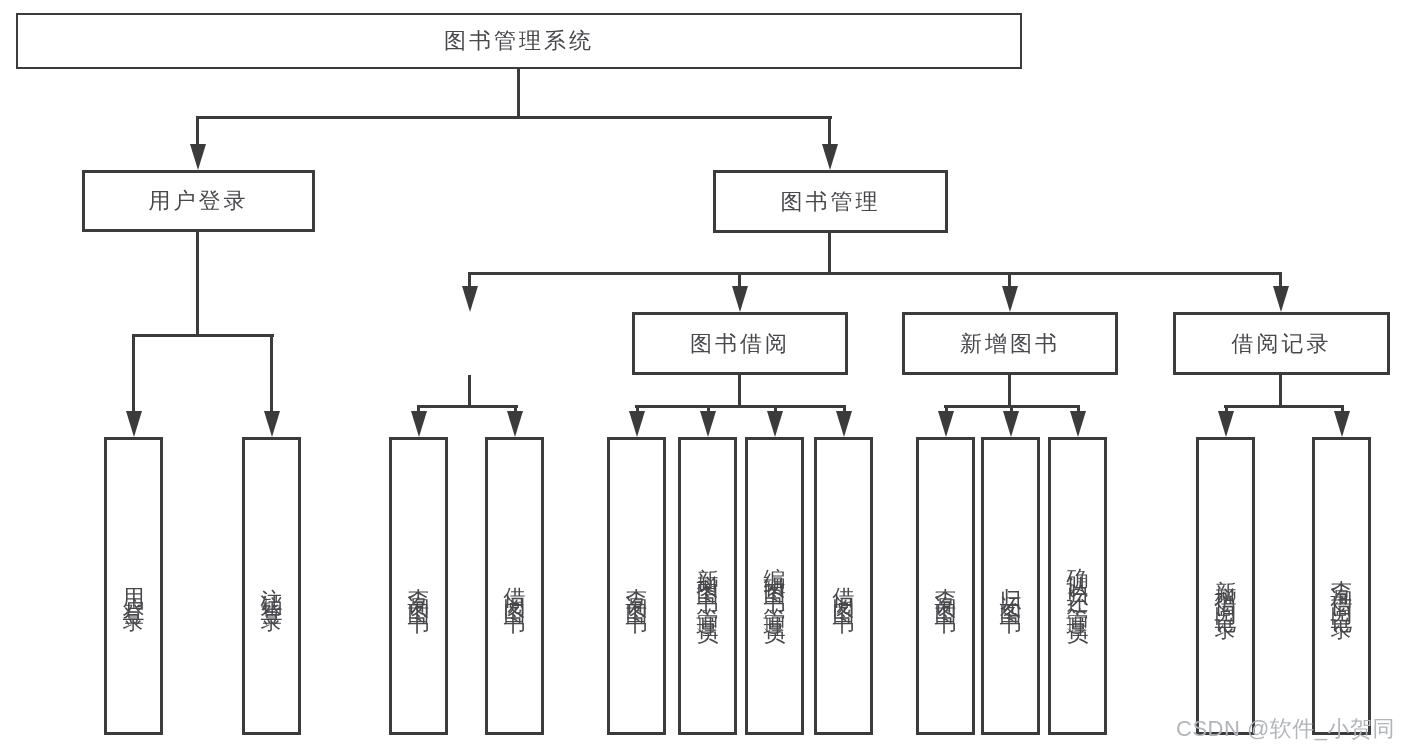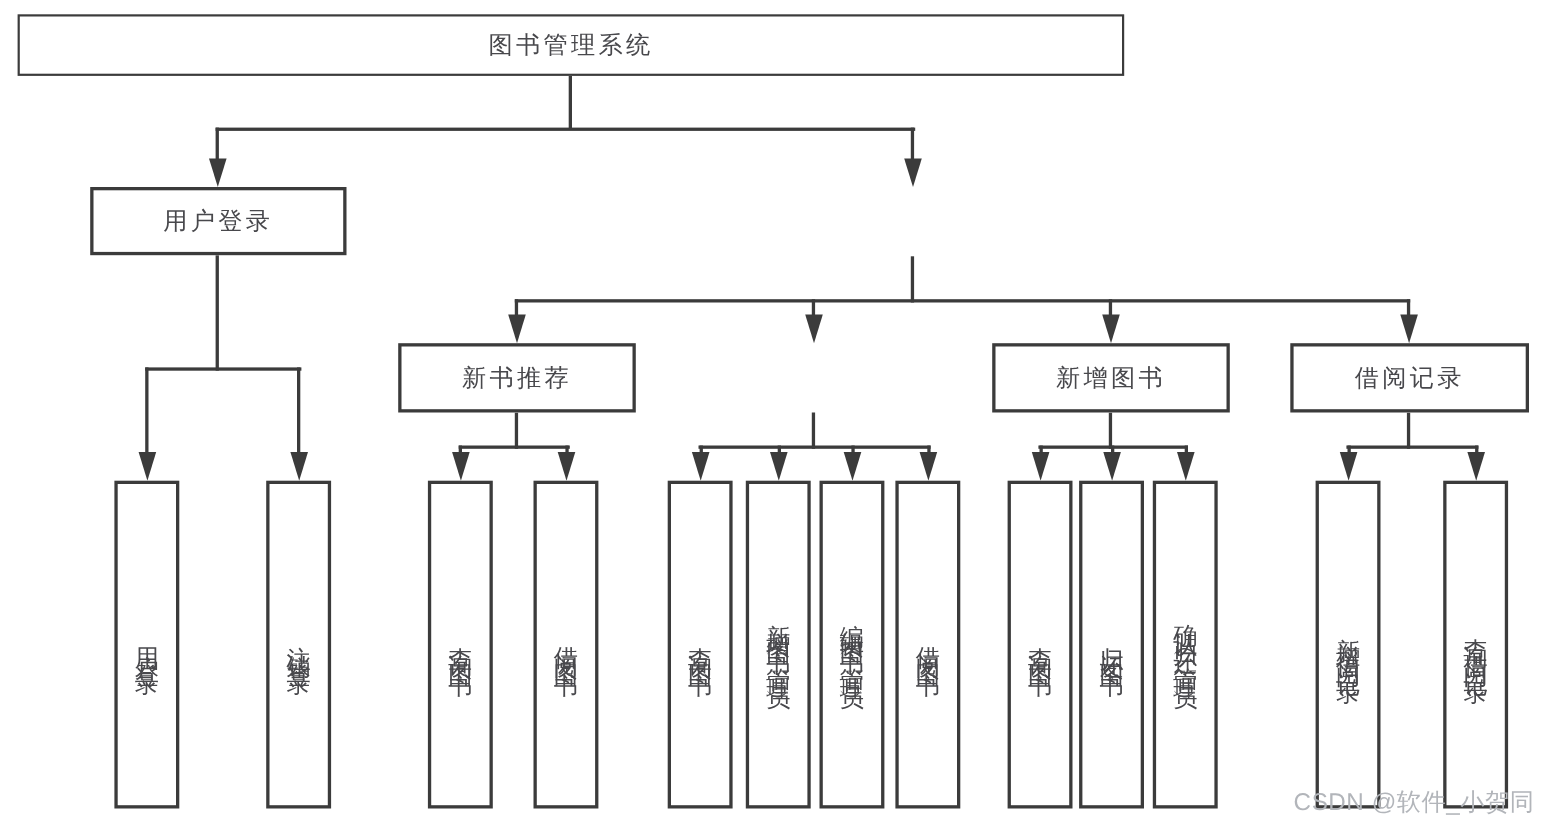--- a/index.html
+++ b/index.html
@@ -107,23 +107,26 @@
   <div class="ar" style="left:1218px;top:411px;"></div>
   <div class="ar" style="left:1334px;top:411px;"></div>
 
   <div class="node root" style="left:16px;top:13px;width:1002px;height:52px;">
     <span>图书管理系统</span>
   </div>
 
   <div class="node" style="left:82px;top:170px;width:227px;height:56px;">
     <span>用户登录</span>
   </div>
+  <div class="node" style="left:713px;top:170px;width:229px;height:57px;">
+    <span>图书管理</span>
+  </div>
 
-  <div class="node" style="left:362px;top:312px;width:210px;height:57px;">
-    <span>新书推荐</span>
+  <div class="node" style="left:632px;top:312px;width:210px;height:57px;">
+    <span>图书借阅</span>
   </div>
   <div class="node" style="left:902px;top:312px;width:210px;height:57px;">
     <span>新增图书</span>
   </div>
   <div class="node" style="left:1173px;top:312px;width:211px;height:57px;">
     <span>借阅记录</span>
   </div>
 
   <div class="leaf" style="left:104px;">
     <span>用户登录</span>

